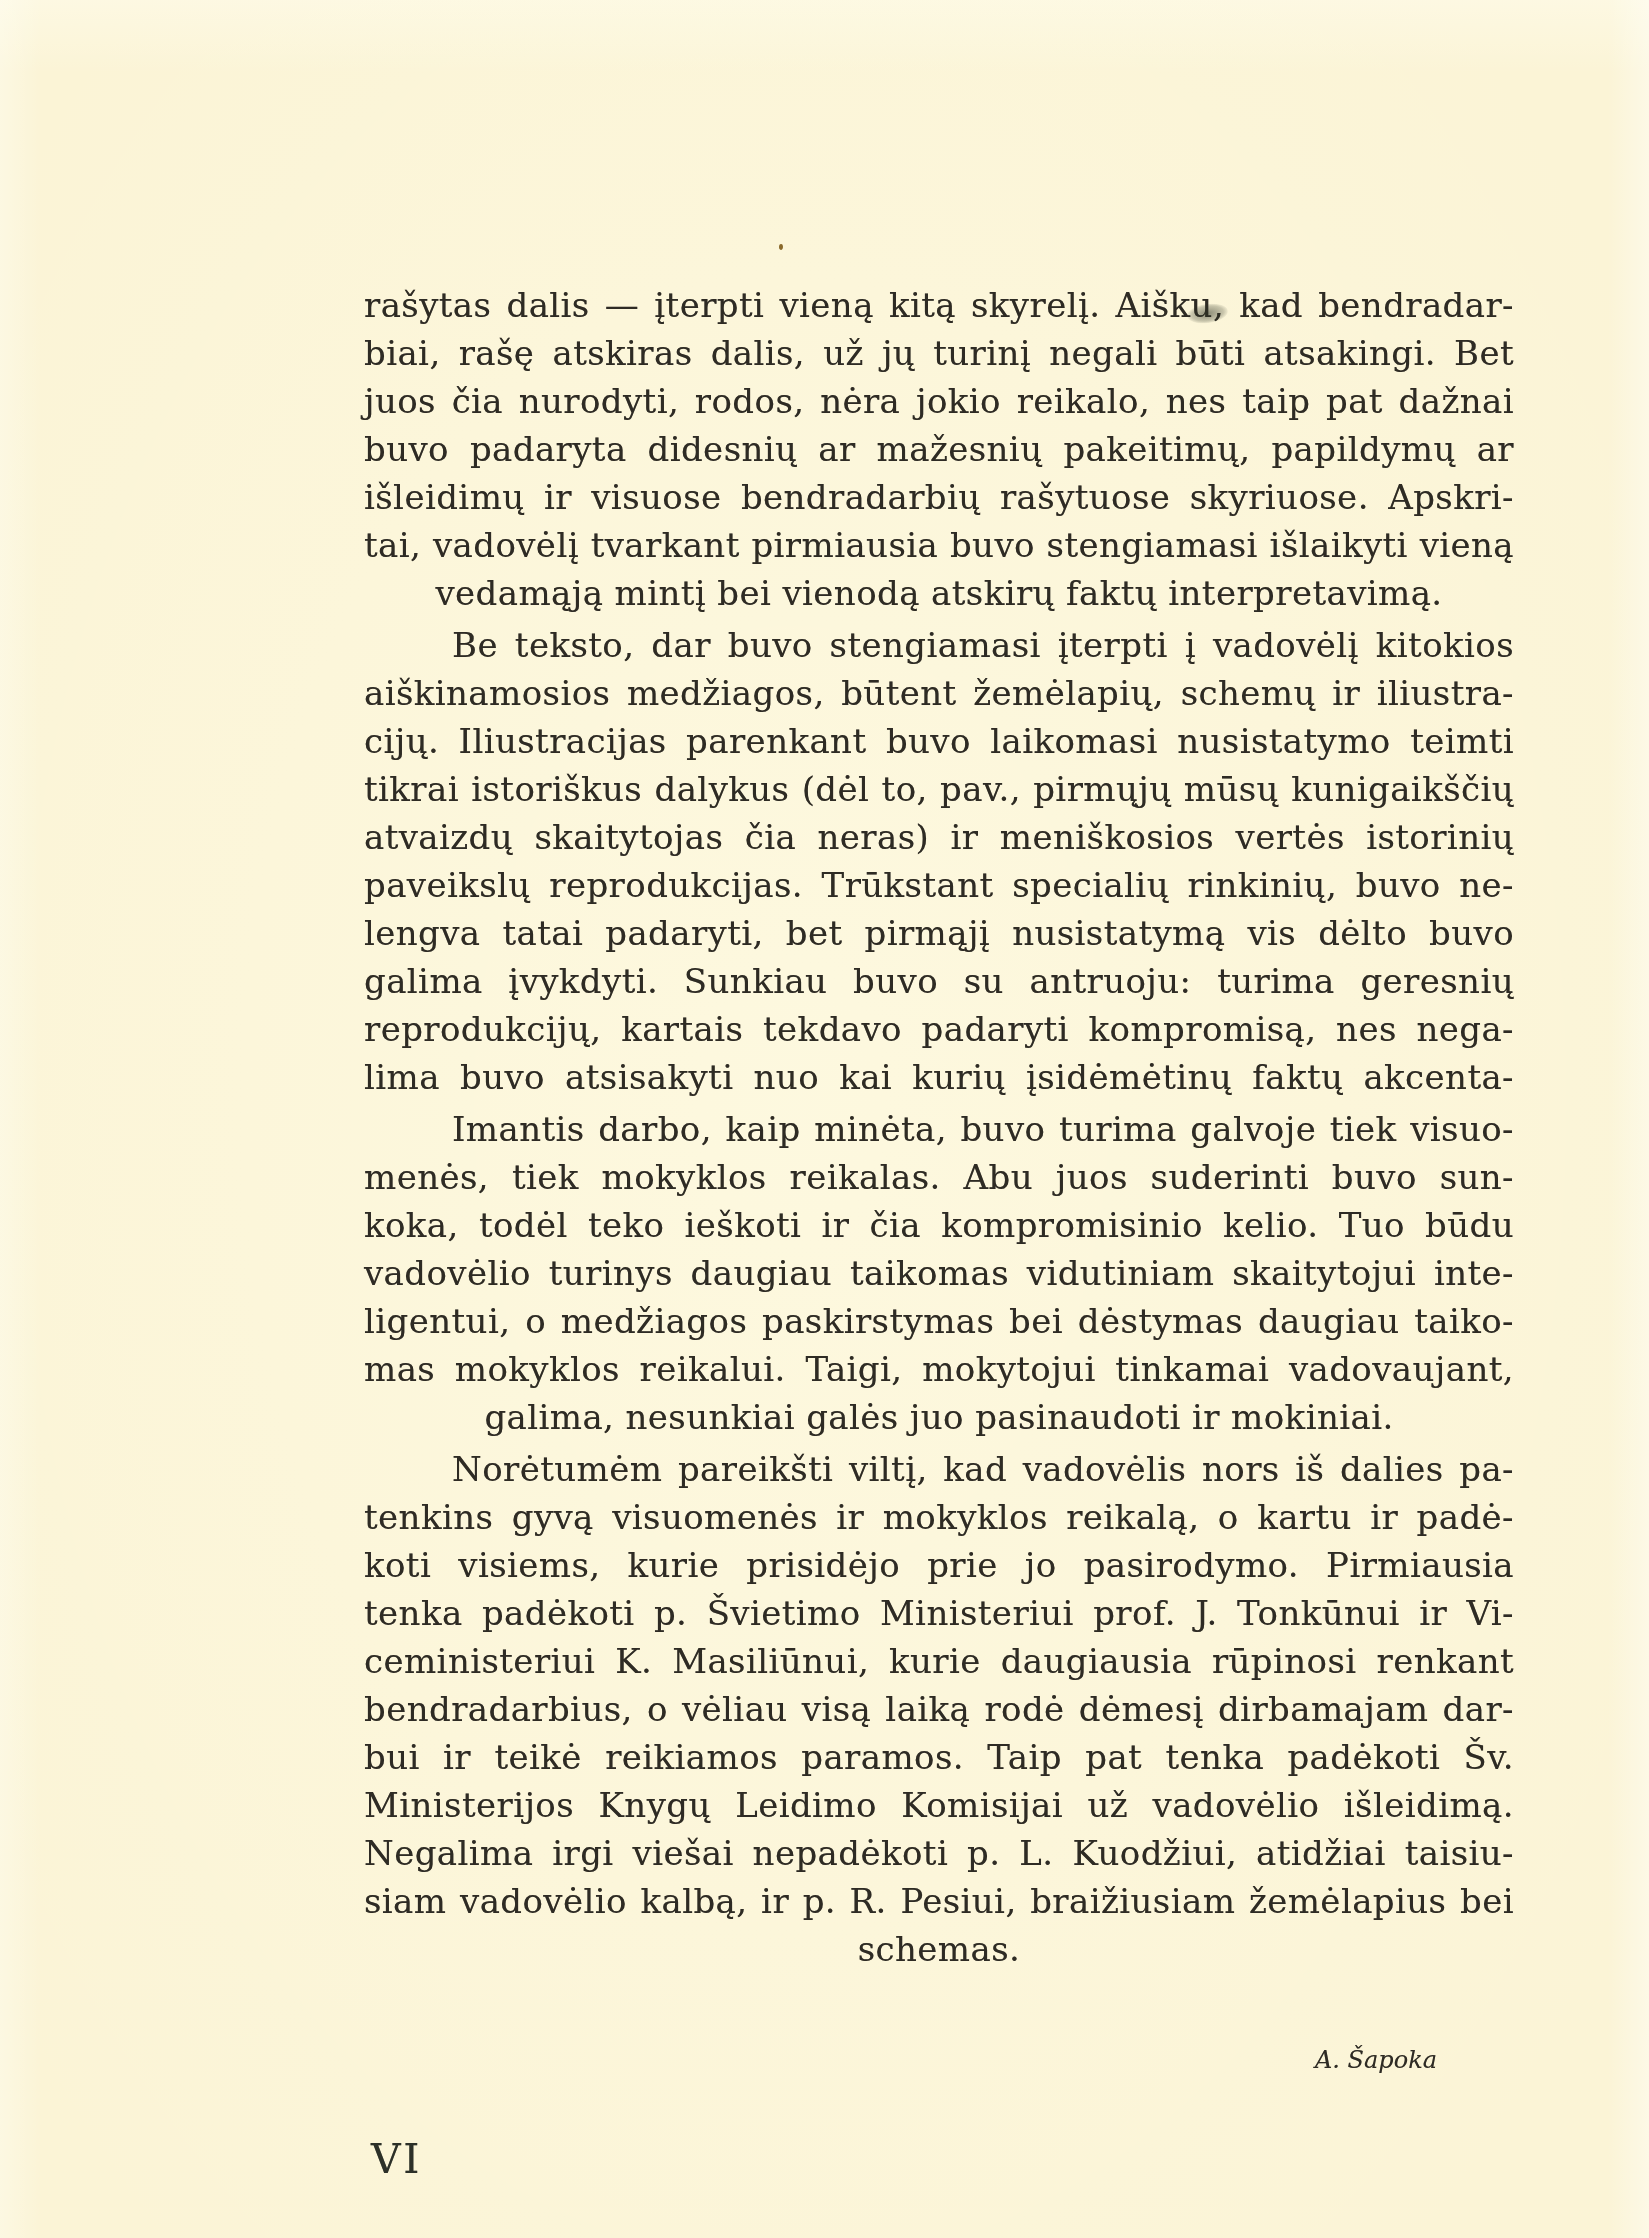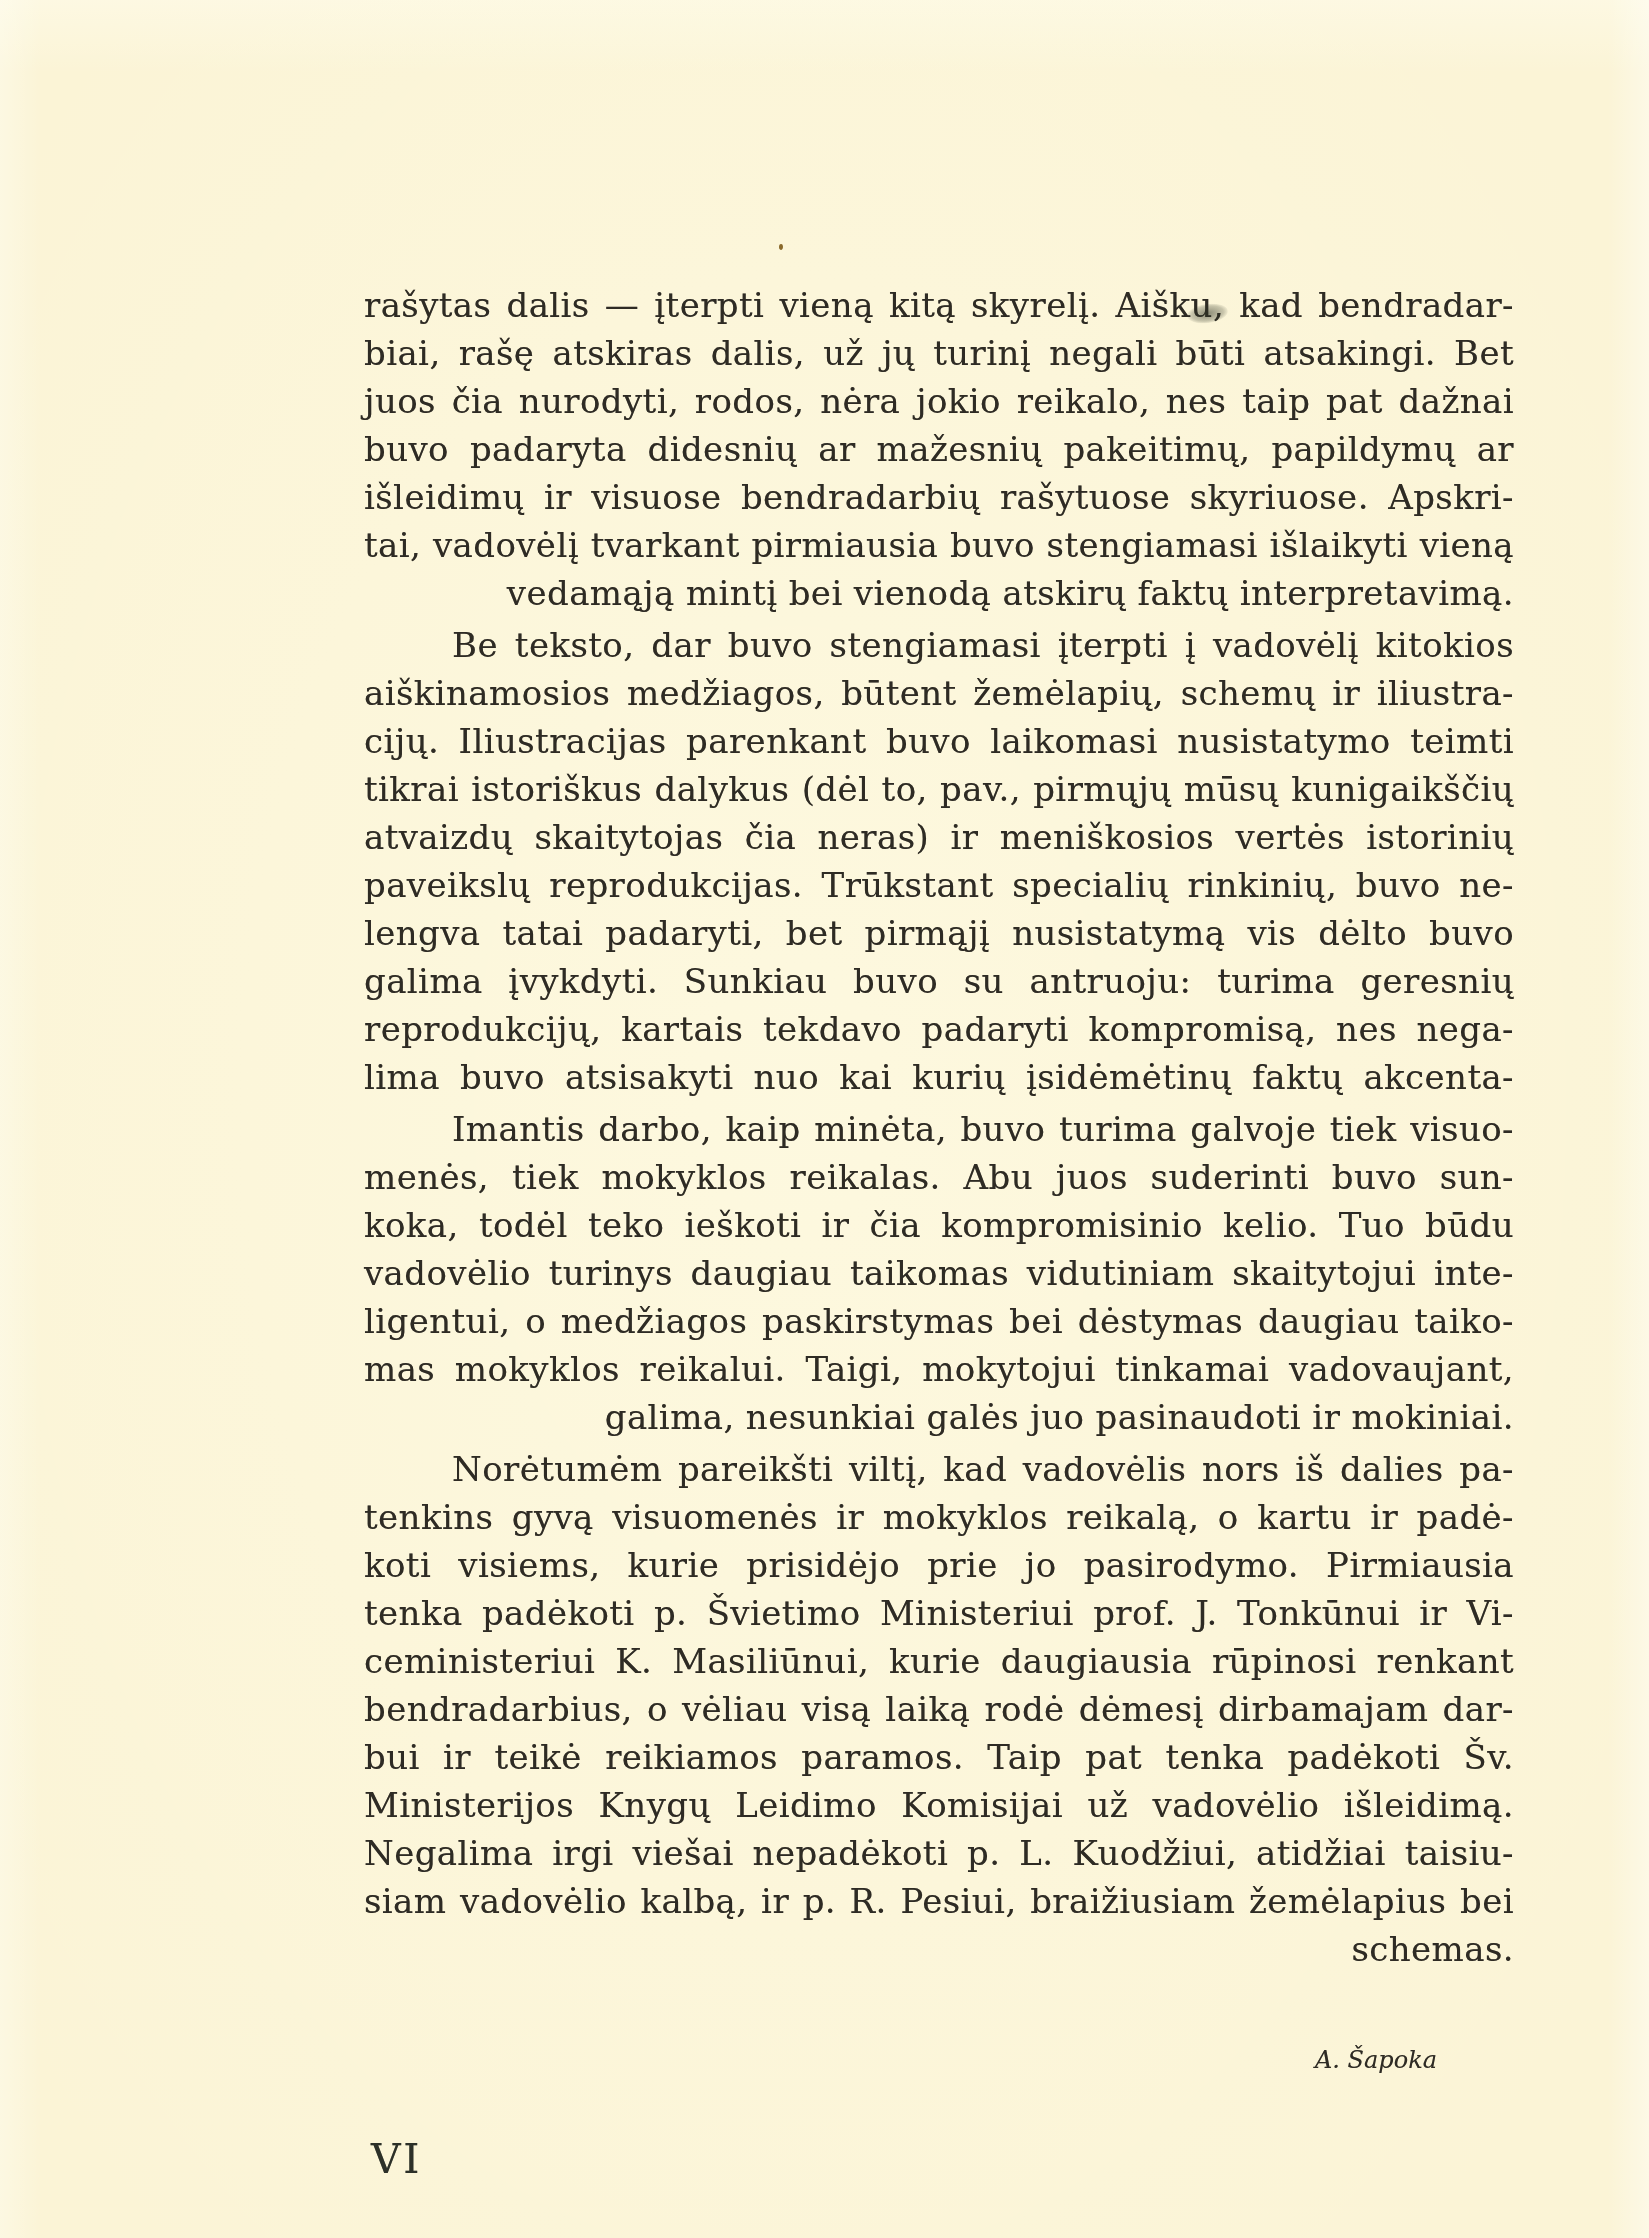--- a/index.html
+++ b/index.html
@@ -31,21 +31,21 @@
     color: #2e2b24;
     font-size: 34px;
     letter-spacing: 0.4px;
     text-shadow: 0 0 0.4px rgba(46,43,36,0.45);
   }
   .para { margin: 4px; padding: 0; }
   .line {
     height: 48px;
     line-height: 48px;
     white-space: nowrap;
-    text-align: right;
+    text-align: center;
   }
   .line.justify {
     white-space: normal;
     text-align: justify;
     text-align-last: justify;
   }
   .line.indent { text-indent: 88px; }
   .signature {
     position: absolute;
     right: 212px;

